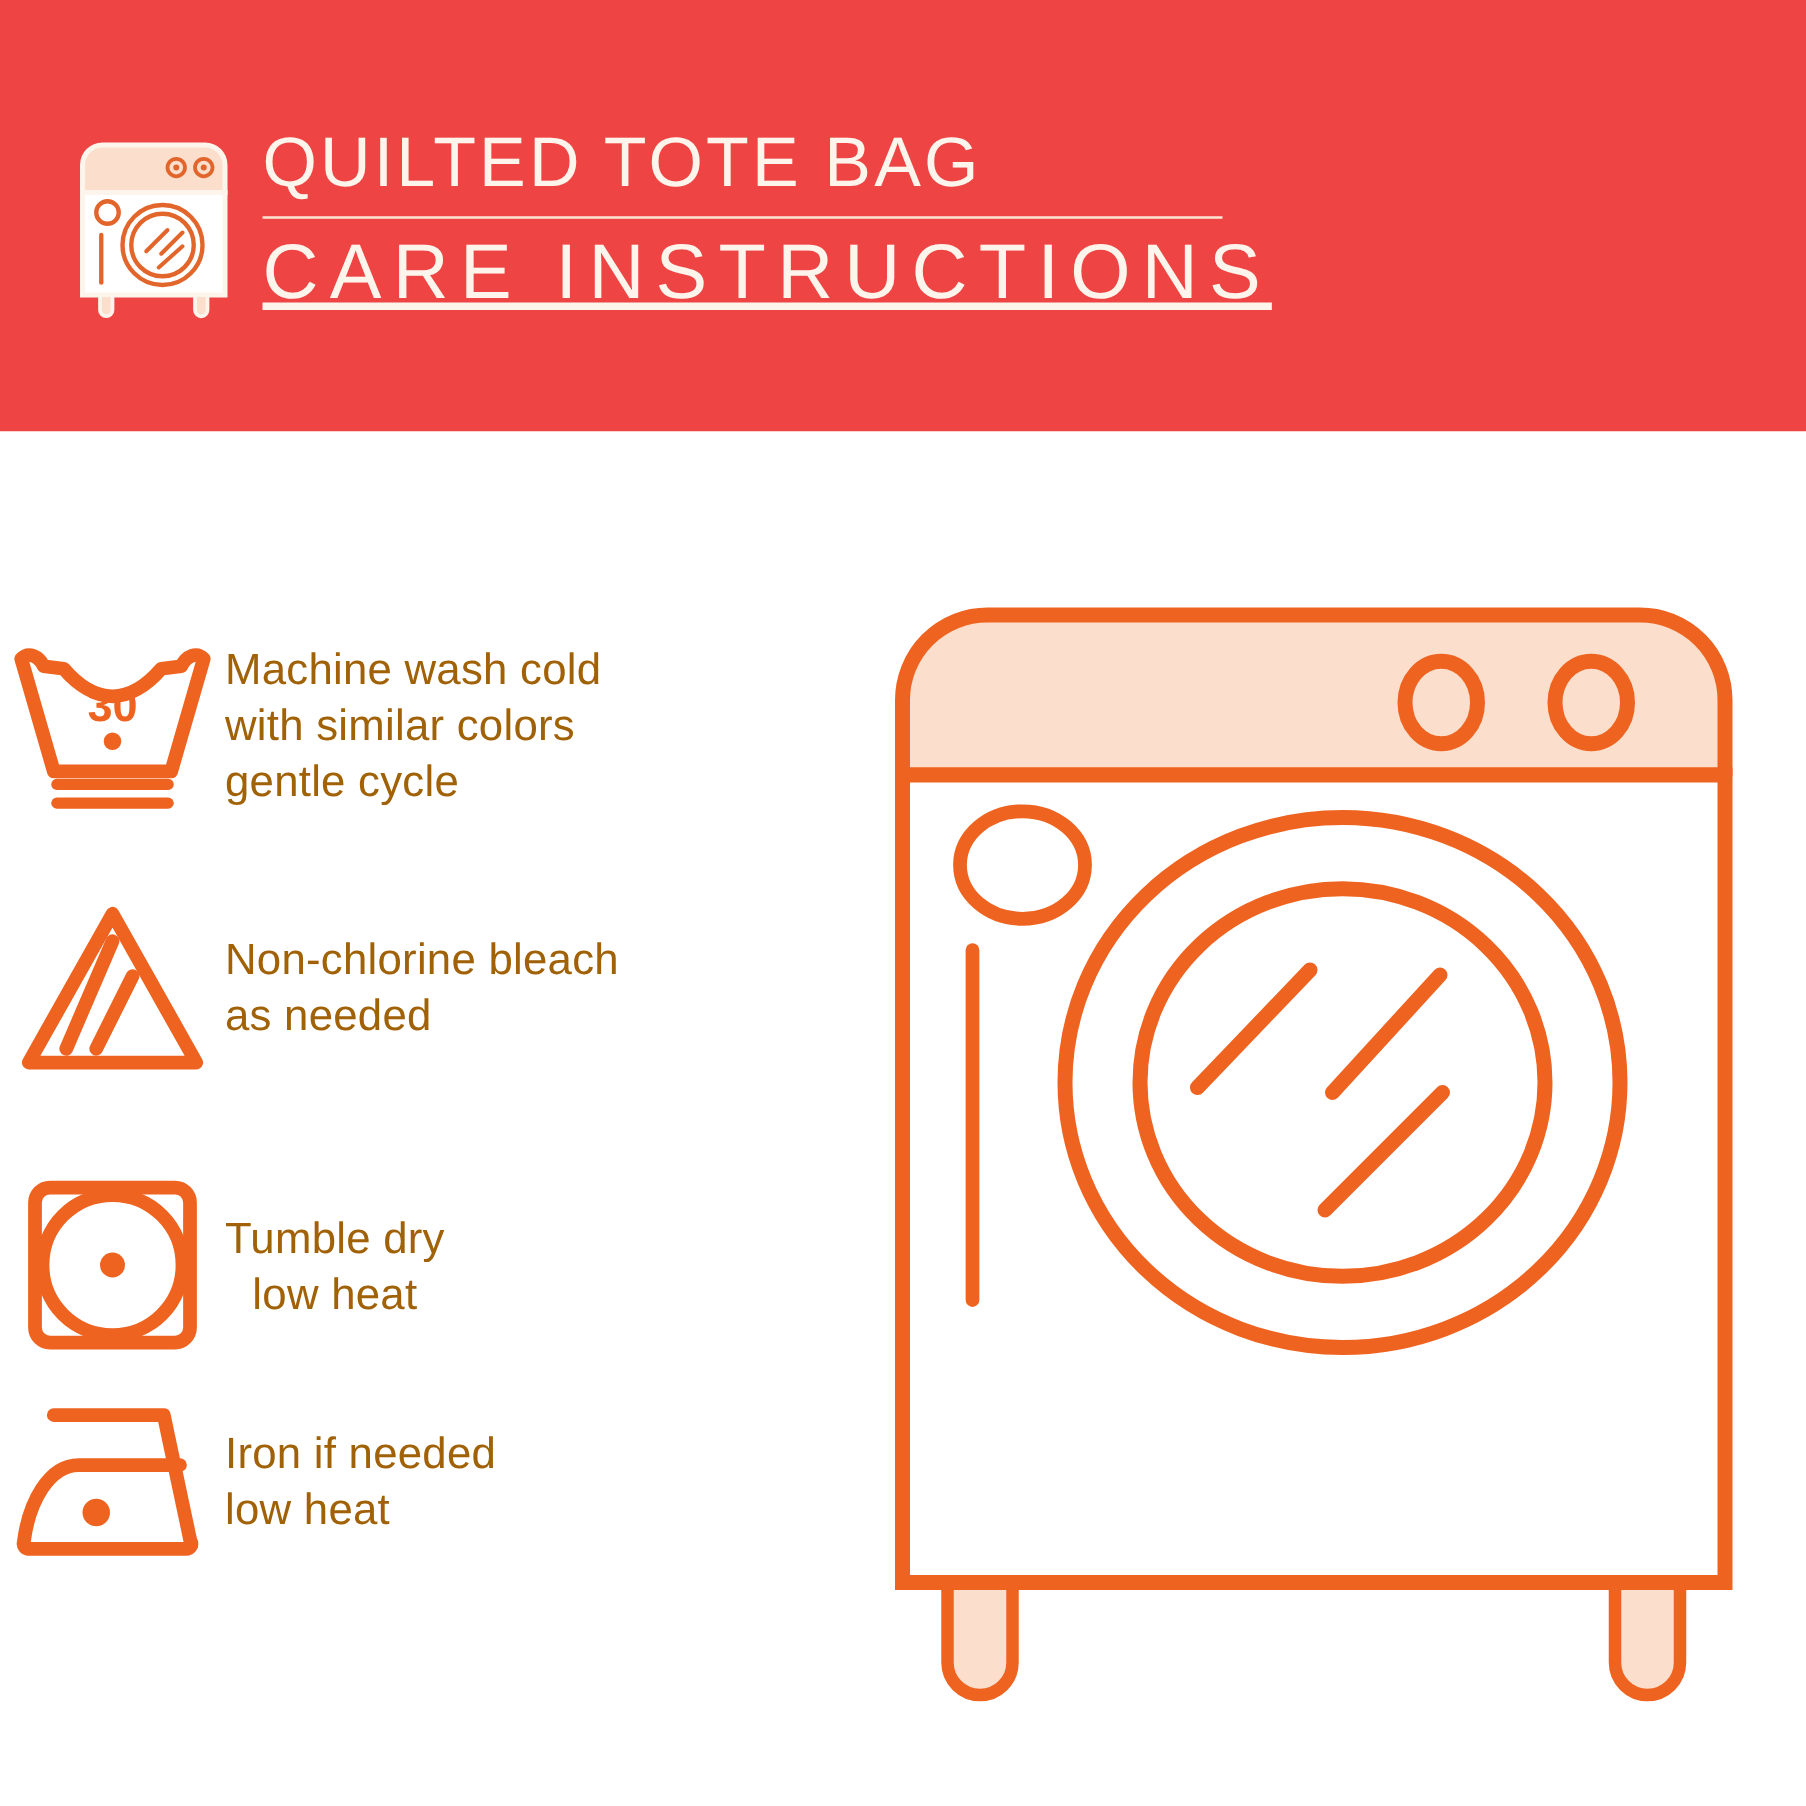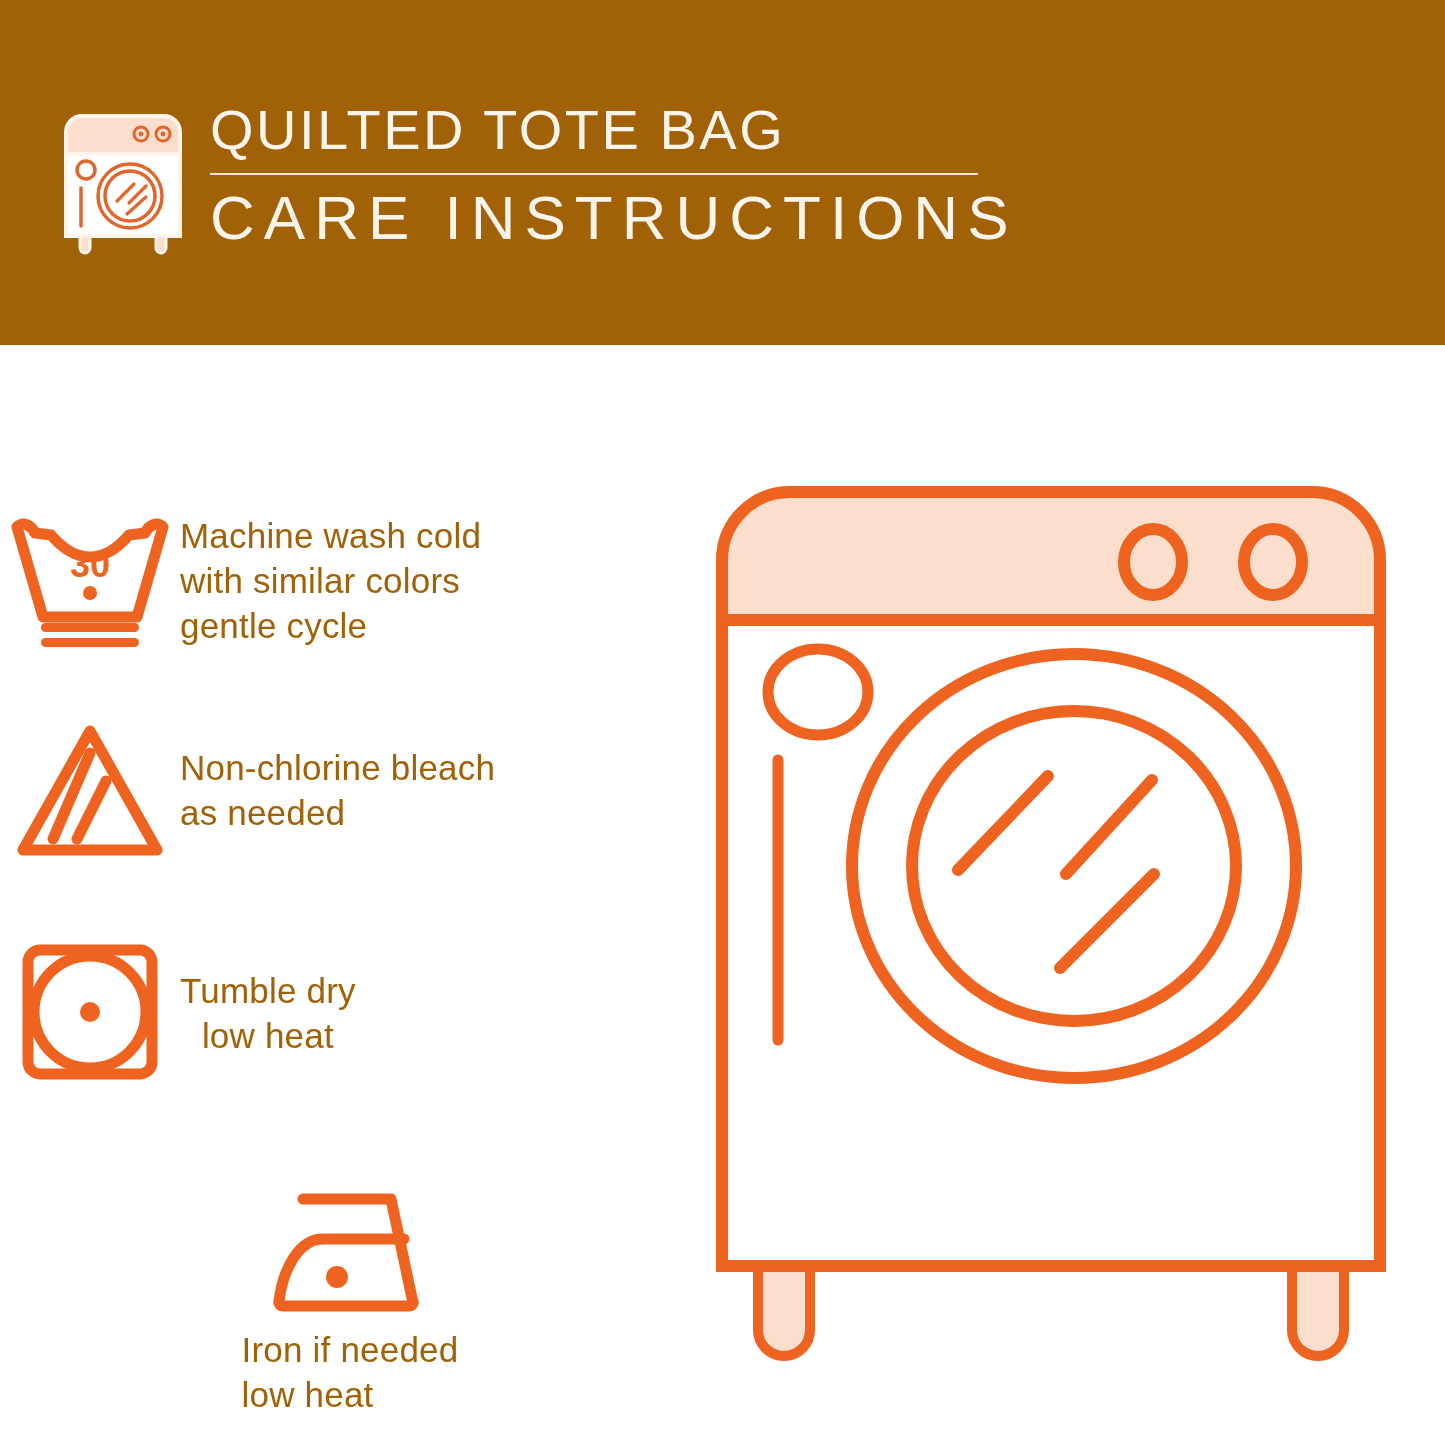--- a/index.html
+++ b/index.html
@@ -15,21 +15,21 @@
     position: relative;
   }
 
   
   #header {
     position: absolute;
     left: 0;
     top: 0;
     width: 1445px;
     height: 345px;
-    background: #a16207;
+    background: #ef4444;
   }
   #header-logo {
     position: absolute;
     left: 62px;
     top: 104px;
     width: 122px;
     height: 152px;
   }
   #header-text {
     position: absolute;
@@ -52,20 +52,21 @@
     height: 2px;
     background: #FBE6D6;
   }
   #title-sub {
     color: #FDF4EC;
     font-size: 62px;
     line-height: 74px;
     letter-spacing: 9px;
     font-weight: 400;
     white-space: nowrap;
+    text-decoration: underline;
   }
 
   
   #care-list {
     position: absolute;
     left: 0;
     top: 345px;
     width: 700px;
     height: 1100px;
   }
@@ -88,21 +89,21 @@
     font-size: 35px;
     line-height: 45px;
     font-weight: 500;
     letter-spacing: 0.2px;
     white-space: pre-line;
   }
 
   #row-wash  { top: 145px; height: 180px; }
   #row-bleach{ top: 360px; height: 170px; }
   #row-dry   { top: 585px; height: 165px; text-align: center; }
-  #row-iron  { top: 832px; height: 160px; flex-direction: column; }
+  #row-iron  { top: 760px; height: 160px; }
 
   
   #machine {
     position: absolute;
     left: 710px;
     top: 470px;
     width: 700px;
     height: 900px;
   }
 </style>

